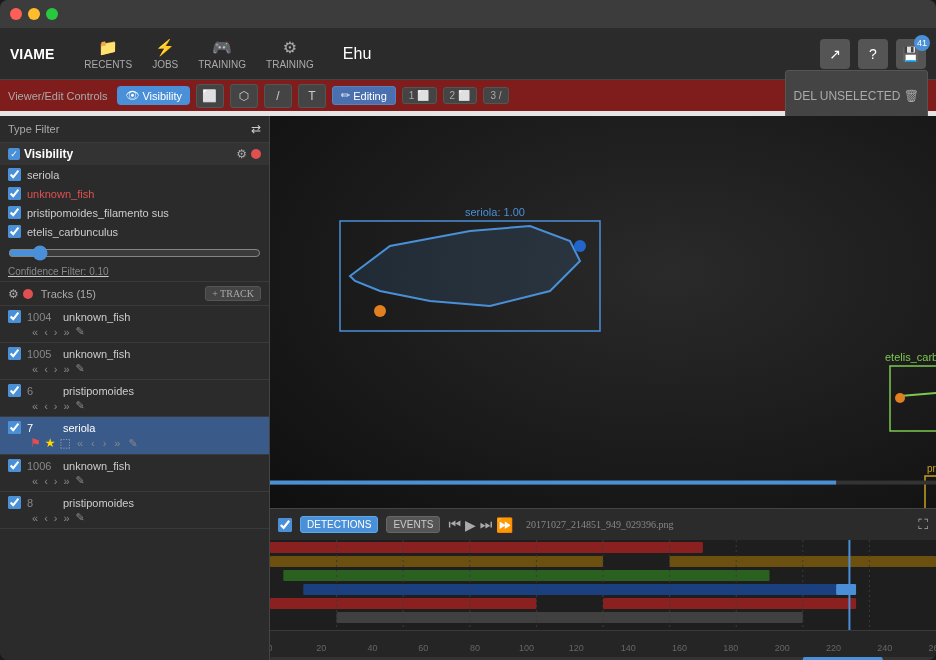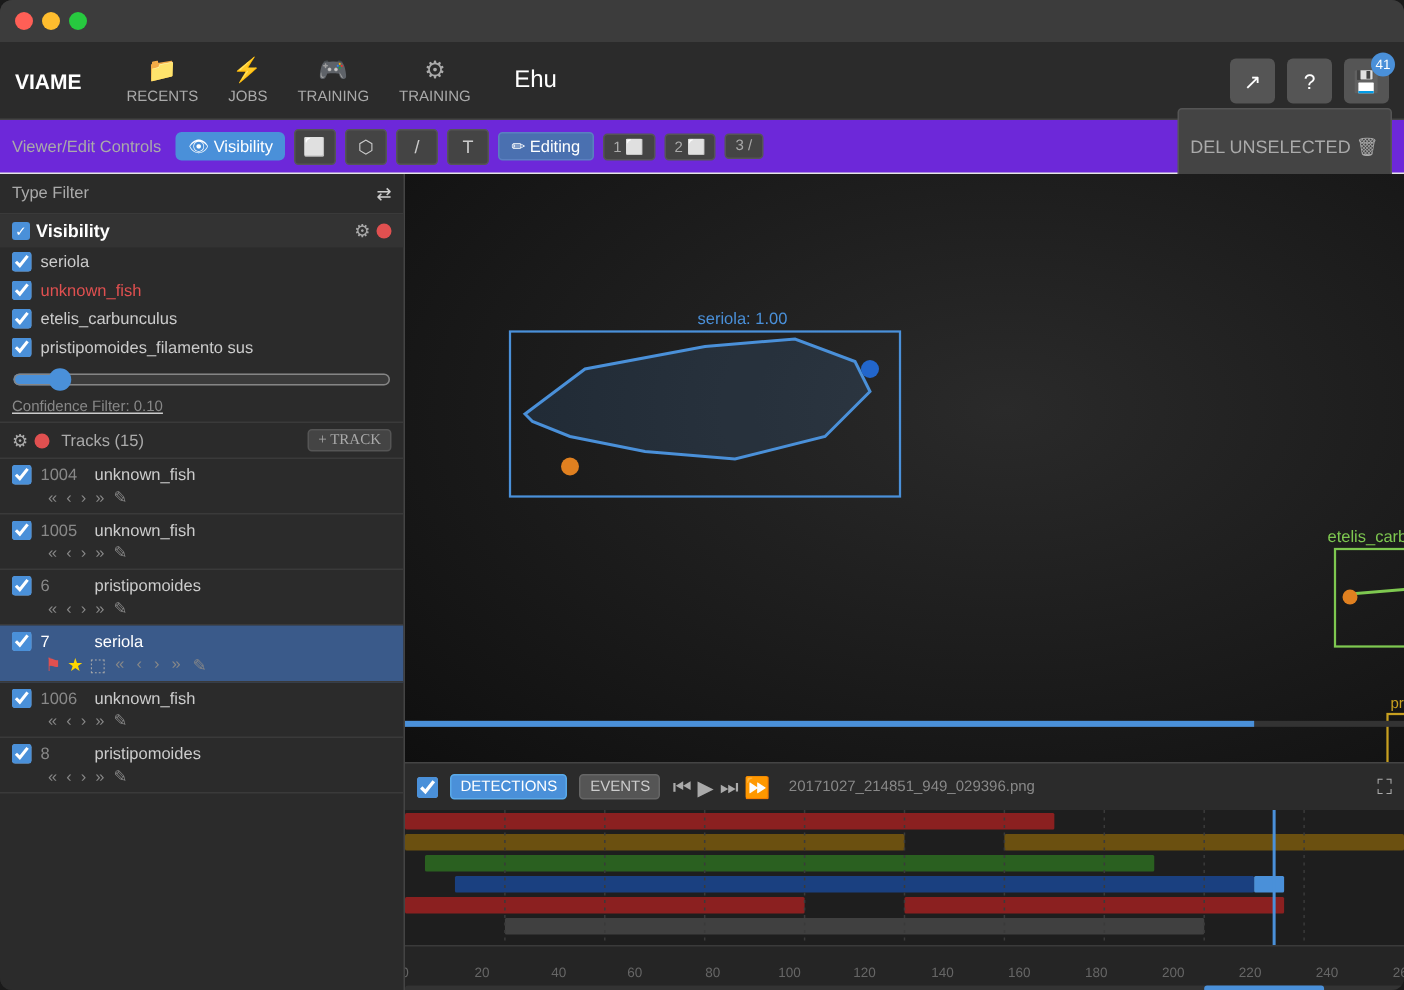--- a/index.html
+++ b/index.html
@@ -103,27 +103,27 @@
       font-size: 9px;
       border-radius: 50%;
       width: 16px; height: 16px;
       display: flex;
       align-items: center;
       justify-content: center;
     }
 
     
     .toolbar {
-      background: #6d28d9;
+      background: #7f1d1d;
       height: 36px;
       display: flex;
       align-items: center;
       padding: 0 8px;
       gap: 6px;
-      border-bottom: 1px solid #e5e5e5;
+      border-bottom: 5px solid #e5e5e5;
       flex-shrink: 0;
     }
     .toolbar-label {
       color: #aaa;
       font-size: 11px;
       margin-right: 4px;
     }
     .vis-btn {
       background: #4a90d9;
       color: #fff;
@@ -372,20 +372,21 @@
       background: none;
       border: none;
       color: #aaa;
       font-size: 14px;
       cursor: pointer;
     }
     .filename {
       font-size: 10px;
       color: #888;
       margin-left: 4px;
+      font-family: Liberation Serif, serif;
     }
     .fullscreen-btn {
       background: none;
       border: none;
       color: #aaa;
       font-size: 14px;
       cursor: pointer;
       margin-left: auto;
     }
 
@@ -517,25 +518,25 @@
       <div class="filter-item">
         <input type="checkbox" class="filter-check" checked="" style="">
         <span class="filter-label">seriola</span>
       </div>
       <div class="filter-item">
         <input type="checkbox" class="filter-check" checked="" style="">
         <span class="filter-label red">unknown_fish</span>
       </div>
       <div class="filter-item">
         <input type="checkbox" class="filter-check" checked="" style="">
-        <span class="filter-label">etelis_carbunculus</span>
+        <span class="filter-label">pristipomoides_filamento sus</span>
       </div>
       <div class="filter-item">
         <input type="checkbox" class="filter-check" checked="" style="">
-        <span class="filter-label">pristipomoides_filamento sus</span>
+        <span class="filter-label">etelis_carbunculus</span>
       </div>
 
       <div class="slider-row">
         <input type="range" class="conf-slider" min="0" max="100" value="10" style="">
         <div class="conf-label">Confidence Filter: 0.10</div>
       </div>
 
       <div class="tracks-header">
         <span class="gear-icon-sm">⚙</span>
         <div class="red-dot" style="margin-right:4px;"></div>

